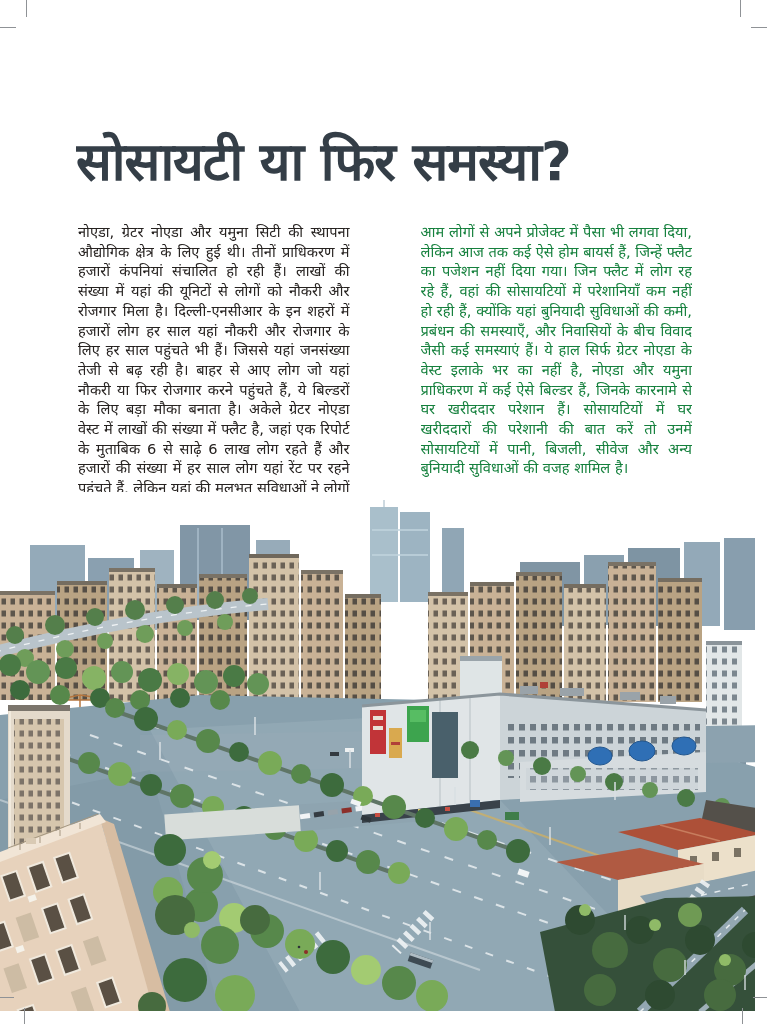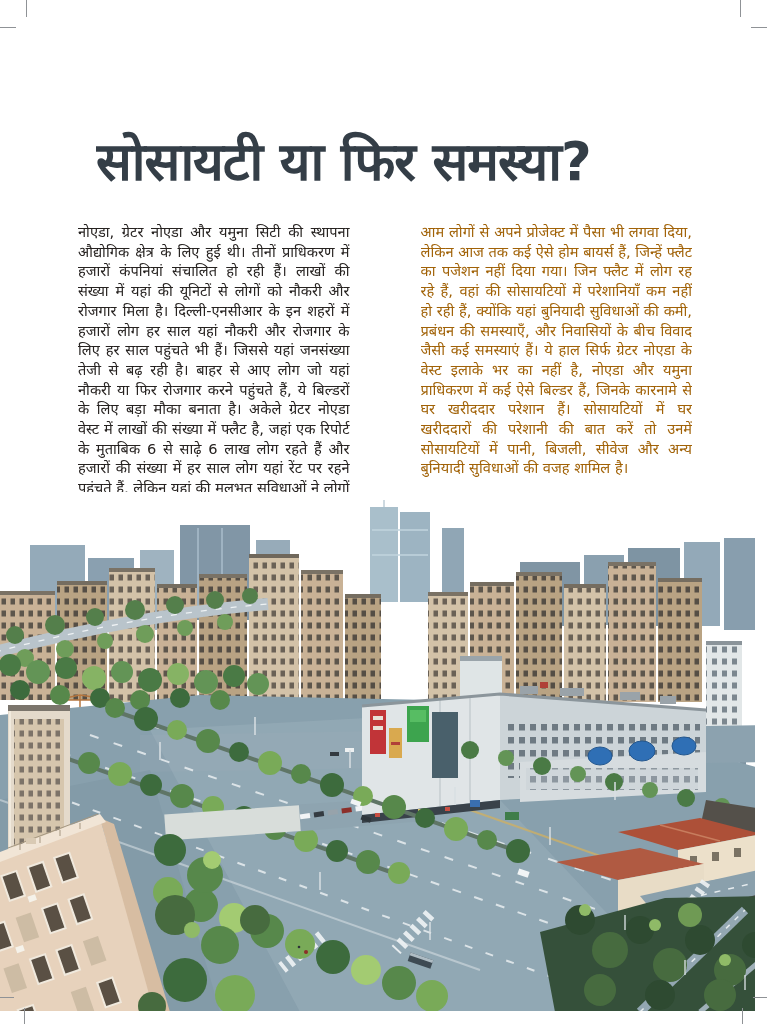--- a/index.html
+++ b/index.html
@@ -41,27 +41,27 @@
 
   <div class="mark mk-v" style="left:26px;top:0;"></div>
   <div class="mark mk-h" style="left:0;top:27px;"></div>
   <div class="mark mk-v" style="left:740px;top:0;"></div>
   <div class="mark mk-h" style="right:0;top:27px;"></div>
   <div class="mark mk-h" style="left:0;top:997px;width:14px;"></div>
   <div class="mark mk-v" style="left:24px;top:1008px;height:16px;"></div>
   <div class="mark mk-h" style="right:0;top:997px;width:14px;"></div>
   <div class="mark mk-v" style="left:742px;top:1008px;height:16px;"></div>
 
-  <div id="headline" style="color: rgb(52, 62, 71); margin-left: 20px;">सोसायटी या फिर समस्या?</div>
+  <div id="headline" style="color: rgb(52, 62, 71);">सोसायटी या फिर समस्या?</div>
 
   <div id="columns">
     <div class="col" style="color: rgb(38, 34, 32);">
       <p>नोएडा, ग्रेटर नोएडा और यमुना सिटी की स्थापना औद्योगिक क्षेत्र के लिए हुई थी। तीनों प्राधिकरण में हजारों कंपनियां संचालित हो रही हैं। लाखों की संख्या में यहां की यूनिटों से लोगों को नौकरी और रोजगार मिला है। दिल्ली-एनसीआर के इन शहरों में हजारों लोग हर साल यहां नौकरी और रोजगार के लिए हर साल पहुंचते भी हैं। जिससे यहां जनसंख्या तेजी से बढ़ रही है। बाहर से आए लोग जो यहां नौकरी या फिर रोजगार करने पहुंचते हैं, ये बिल्डरों के लिए बड़ा मौका बनाता है। अकेले ग्रेटर नोएडा वेस्ट में लाखों की संख्या में फ्लैट है, जहां एक रिपोर्ट के मुताबिक 6 से साढ़े 6 लाख लोग रहते हैं और हजारों की संख्या में हर साल लोग यहां रेंट पर रहने पहुंचते हैं, लेकिन यहां की मूलभूत सुविधाओं ने लोगों के जीवन को आसान बनाने के बजाए मुश्किल में डाल रहे हैं। इसमें अगर सबसे बड़ी भूमिका किसी की है तो वो हैं यहां के बिल्डरा जो सस्ते दामों में प्राधिकरण से जमीन तो ले लिया, और</p>
     </div>
-    <div class="col" style="color: #a16207; margin-left: 48px;">
+    <div class="col" style="color: #15803d; margin-left: 48px;">
       <p>आम लोगों से अपने प्रोजेक्ट में पैसा भी लगवा दिया, लेकिन आज तक कई ऐसे होम बायर्स हैं, जिन्हें फ्लैट का पजेशन नहीं दिया गया। जिन फ्लैट में लोग रह रहे हैं, वहां की सोसायटियों में परेशानियाँ कम नहीं हो रही हैं, क्योंकि यहां बुनियादी सुविधाओं की कमी, प्रबंधन की समस्याएँ, और निवासियों के बीच विवाद जैसी कई समस्याएं हैं। ये हाल सिर्फ ग्रेटर नोएडा के वेस्ट इलाके भर का नहीं है, नोएडा और यमुना प्राधिकरण में कई ऐसे बिल्डर हैं, जिनके कारनामे से घर खरीददार परेशान हैं। सोसायटियों में घर खरीददारों की परेशानी की बात करें तो उनमें सोसायटियों में पानी, बिजली, सीवेज और अन्य बुनियादी सुविधाओं की वजह शामिल है।</p>
       <p>आए दिन कई सोसायटी में देखा जाता है कि प्रबंधन समिति और निवासियों के बीच विवाद होते रहते हैं, जिससे सोसायटी की कामकाज</p>
     </div>
   </div>
 
   <div id="photo-wrap">
     <svg width="767" height="512" viewBox="0 0 767 512" xmlns="http://www.w3.org/2000/svg">
       <defs>
         <pattern id="pa" width="9" height="12" patternUnits="userSpaceOnUse">
           <rect width="9" height="12" fill="#c9b296"></rect>

